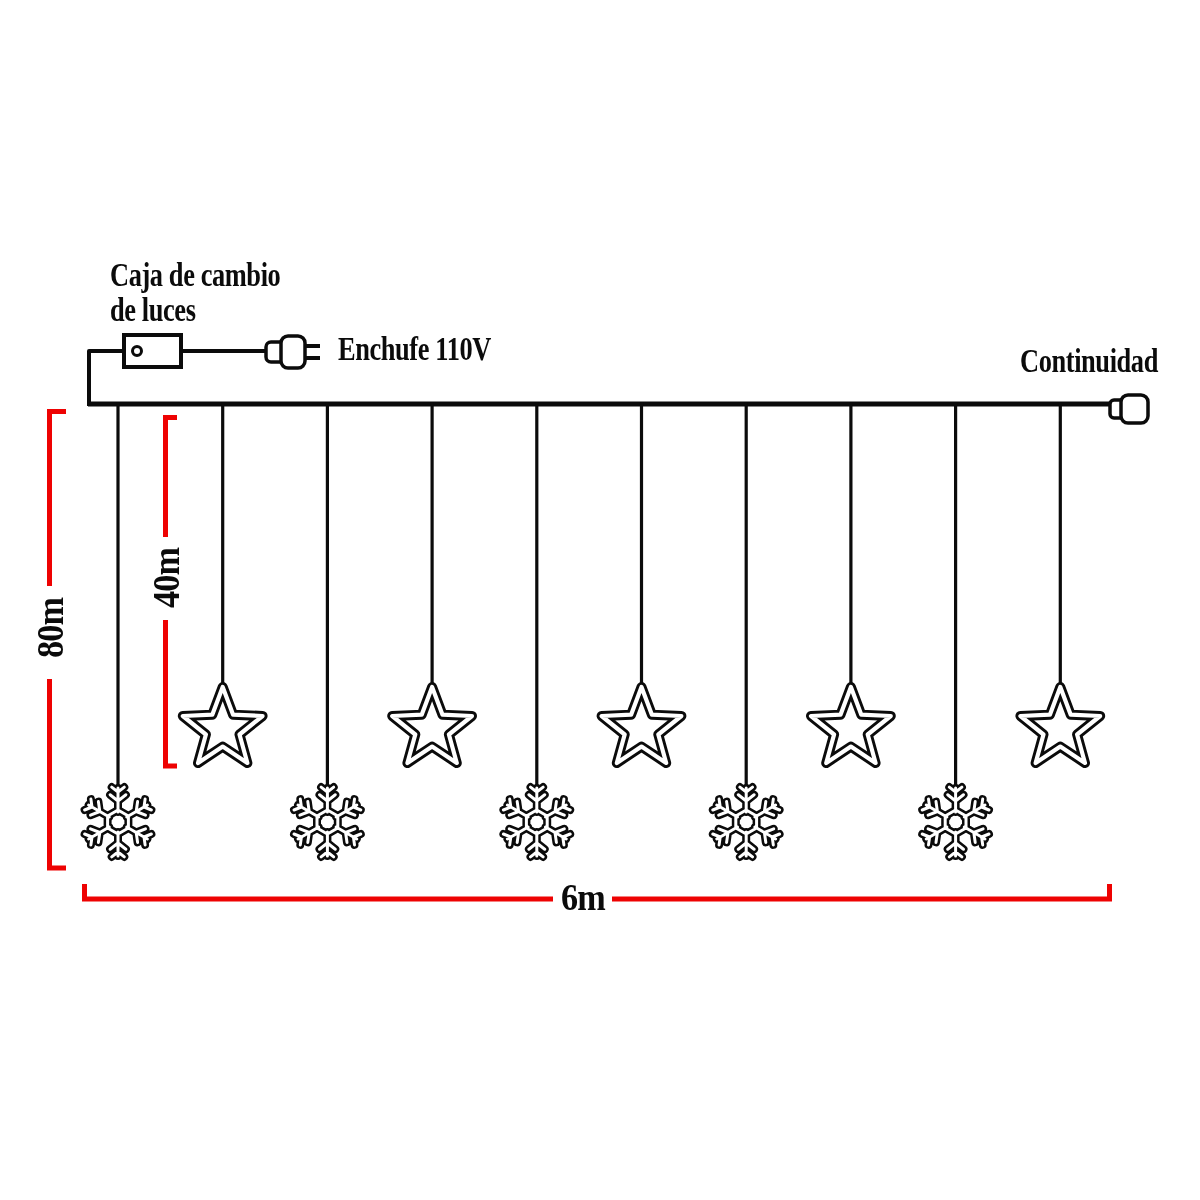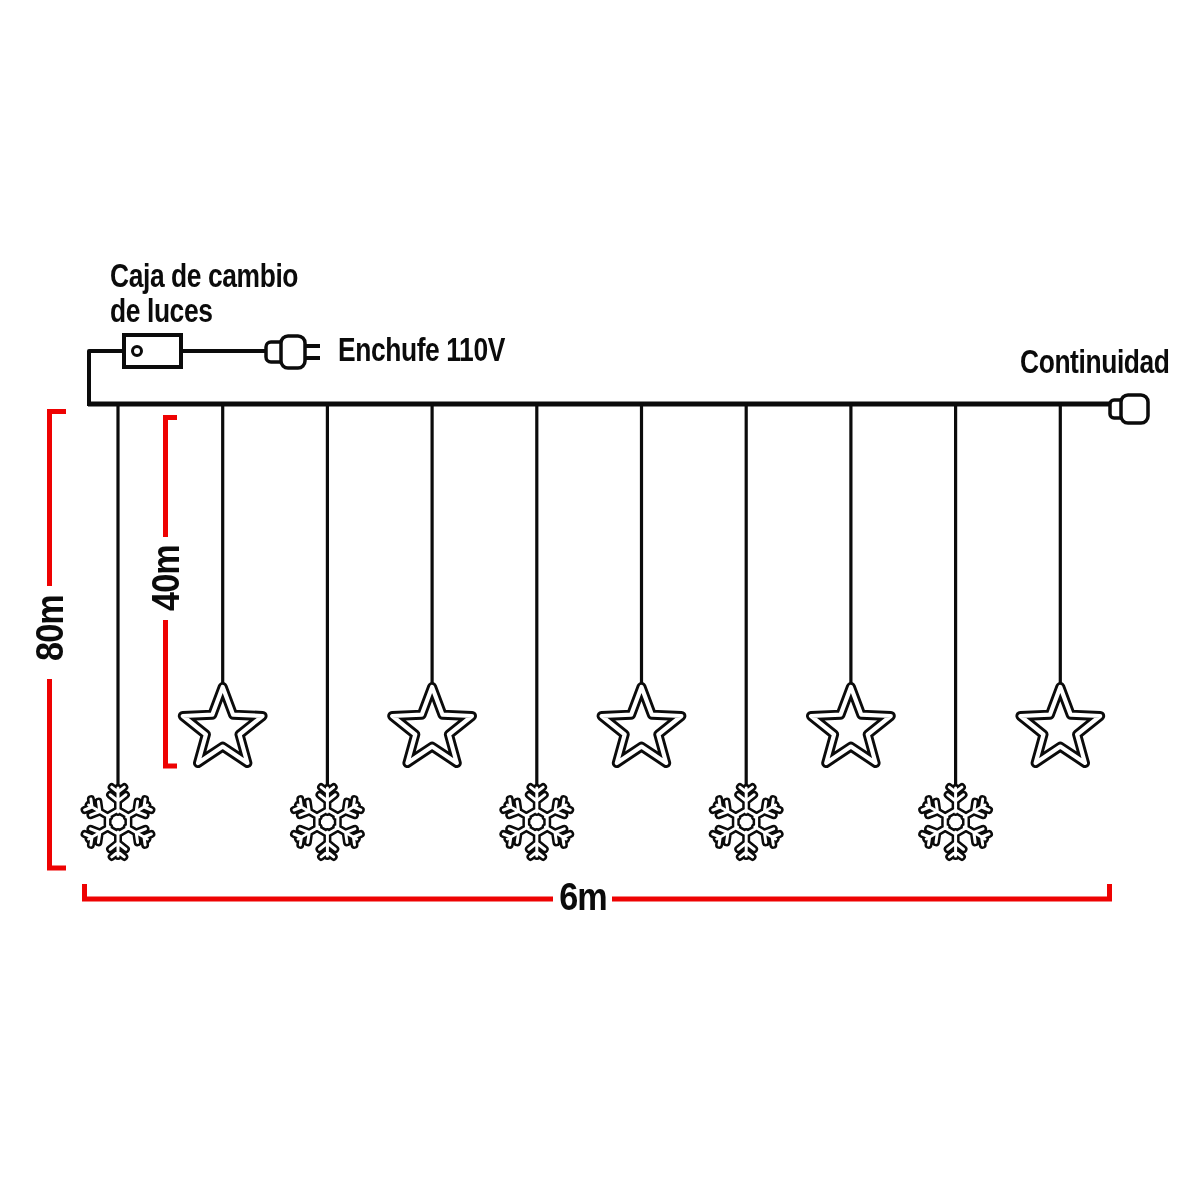--- a/index.html
+++ b/index.html
@@ -3,21 +3,21 @@
 <meta charset="utf-8">
 <style>
   :root{
     --line:#0b0b0b;
     --dim:#ee0202;
     --bg:#ffffff;
   }
   html,body{margin:0;padding:0;background:#fff;}
   .canvas{
     position:relative;width:1200px;height:1200px;background:var(--bg);
-    overflow:hidden;font-family:Liberation Sans, sans-serif;
+    overflow:hidden;font-family:Liberation Serif, serif;
   }
   svg{position:absolute;left:0;top:0;}
 
   
   .w5{stroke:var(--line);stroke-width:5;fill:none;}
   .w4{stroke:var(--line);stroke-width:4;fill:none;stroke-linejoin:round;}
   .w3{stroke:var(--line);stroke-width:4;fill:none;}
   .box{fill:#fff;stroke:var(--line);stroke-width:4;}
   .box35{fill:#fff;stroke:var(--line);stroke-width:3.5;}
   .ind{fill:#fff;stroke:var(--line);stroke-width:3;}

